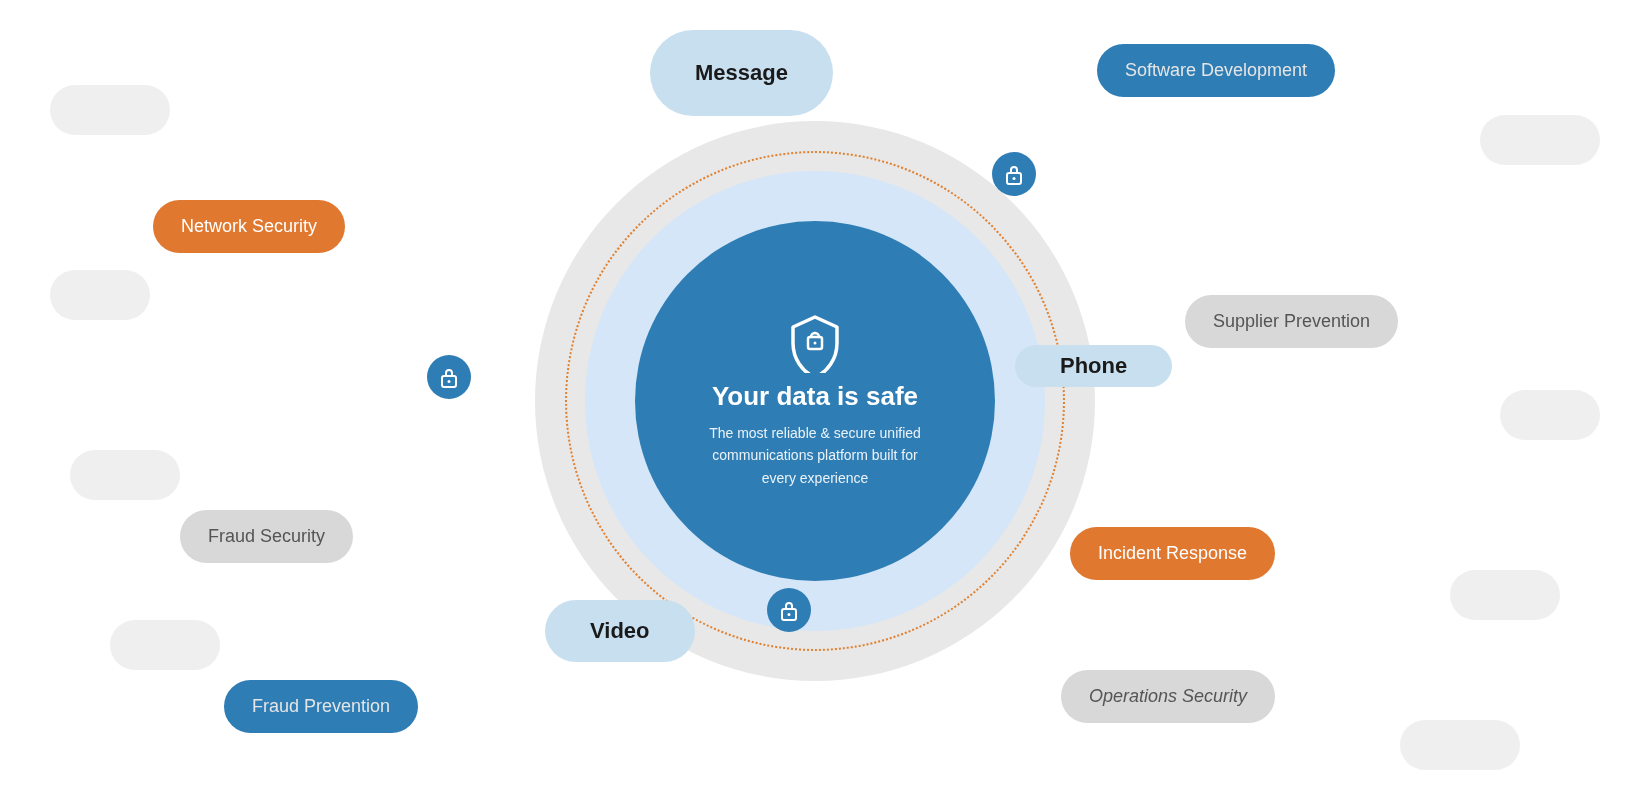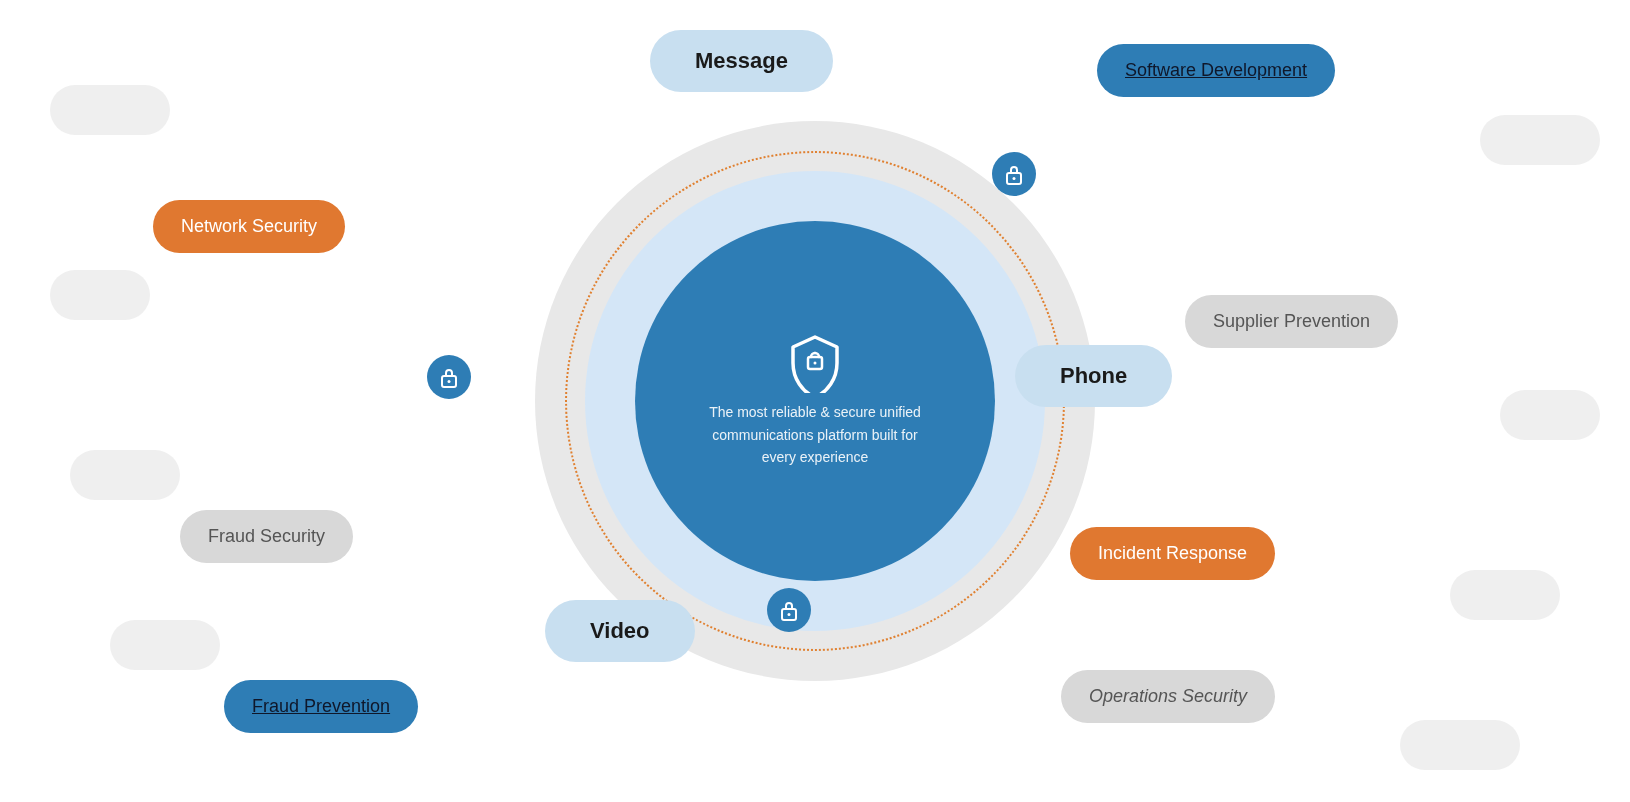--- a/index.html
+++ b/index.html
@@ -124,22 +124,21 @@
       border-radius: 50px;
       padding: 16px 28px;
       font-size: 18px;
       font-weight: 500;
       white-space: nowrap;
       z-index: 15;
     }
 
     .cat-pill.blue {
       background: #2e7db5;
-      color: #0f172a;
-      text-decoration: underline;
+      color: #e5e5e5;
     }
 
     .cat-pill.orange {
       background: #e07830;
       color: white;
     }
 
     .cat-pill.gray {
       background: #d8d8d8;
       color: #555;
@@ -185,20 +184,21 @@
 
   <div class="inner-circle" style="top:401px;left:815px;">
 
     <svg class="shield-svg" width="56" height="60" viewBox="0 0 56 60" fill="none" xmlns="http://www.w3.org/2000/svg">
       <path d="M28 4L6 14v16c0 15.5 9.3 29.3 22 34 12.7-4.7 22-18.5 22-34V14L28 4z" fill="none" stroke="white" stroke-width="3.5" stroke-linejoin="round"></path>
       <rect x="21" y="24" width="14" height="12" rx="2" fill="none" stroke="white" stroke-width="2.5"></rect>
       <path d="M28 20a4 4 0 0 0-4 4" stroke="white" stroke-width="2.5" stroke-linecap="round"></path>
       <path d="M28 20a4 4 0 0 1 4 4" stroke="white" stroke-width="2.5" stroke-linecap="round"></path>
       <circle cx="28" cy="30" r="1.5" fill="white"></circle>
     </svg>
+    <div class="main-title">Your data is safe</div>
     <div class="subtitle">The most reliable &amp; secure unified communications platform built for every experience</div>
   </div>
 
   <div class="orbit-lock" style="top:152px;left:992px;">
     <svg width="20" height="22" viewBox="0 0 20 22" fill="none">
       <rect x="3" y="10" width="14" height="11" rx="2" fill="none" stroke="white" stroke-width="2"></rect>
       <path d="M7 10V7a3 3 0 0 1 6 0v3" stroke="white" stroke-width="2" stroke-linecap="round"></path>
       <circle cx="10" cy="15.5" r="1.5" fill="white"></circle>
     </svg>
   </div>
@@ -212,25 +212,25 @@
   </div>
 
   <div class="orbit-lock" style="top:588px;left:767px;">
     <svg width="20" height="22" viewBox="0 0 20 22" fill="none">
       <rect x="3" y="10" width="14" height="11" rx="2" fill="none" stroke="white" stroke-width="2"></rect>
       <path d="M7 10V7a3 3 0 0 1 6 0v3" stroke="white" stroke-width="2" stroke-linecap="round"></path>
       <circle cx="10" cy="15.5" r="1.5" fill="white"></circle>
     </svg>
   </div>
 
-  <div class="comm-pill" style="top:30px;left:650px;padding:18px 45px;">
+  <div class="comm-pill" style="top:30px;left:650px;padding:30px 45px;">
     <span>Message</span>
   </div>
 
-  <div class="comm-pill" style="top:345px;left:1015px;padding:18px 45px;">
+  <div class="comm-pill" style="top:345px;left:1015px;padding:8px 45px;">
     <span>Phone</span>
   </div>
 
   <div class="comm-pill" style="top:600px;left:545px;padding:18px 45px;">
     <span>Video</span>
   </div>
 
 
   <div class="cat-pill blue" style="top:44px;left:1097px;">
     <span>Software Development</span>

